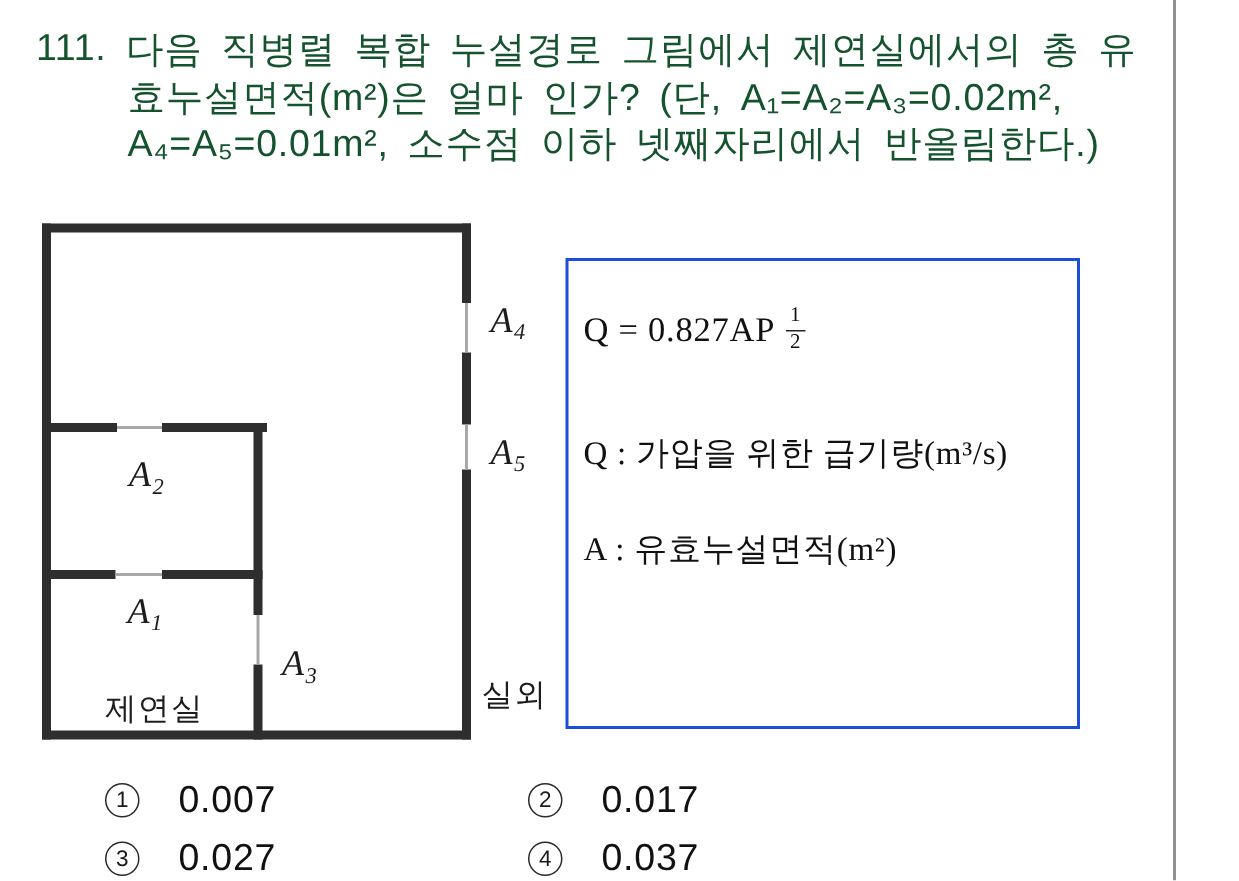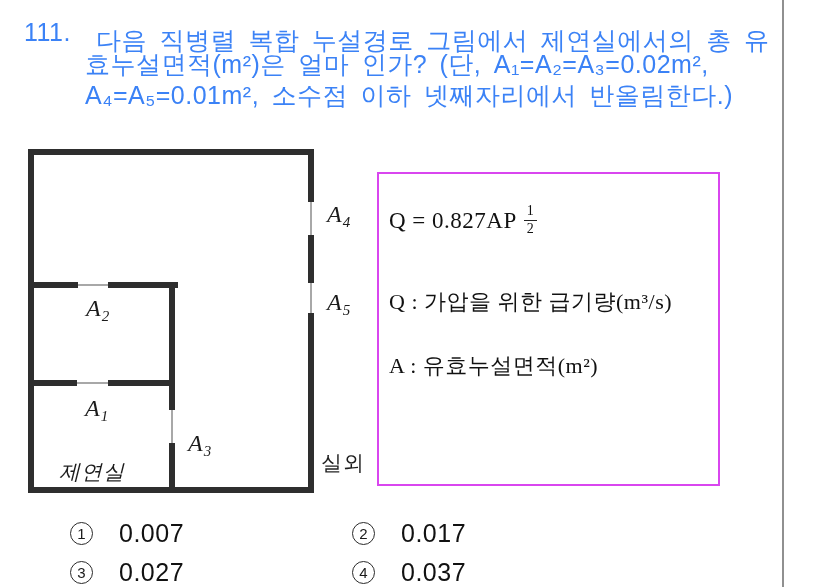--- a/index.html
+++ b/index.html
@@ -12,21 +12,21 @@
     background: #fff;
   }
 
   
   .qtext {
     position: absolute;
     font-size: 25px;
     letter-spacing: 0.5px;
     word-spacing: 5px;
     white-space: nowrap;
-    color: #3b82f6;
+    color: #14532d;
   }
 
   
   .wall { position: absolute; background: var(--wall, #2e2e2e); }
   .gapline { position: absolute; background: #a8a8a8; }
   .alabel {
     position: absolute;
     font-family: "Liberation Serif", "DejaVu Serif", serif;
     font-style: italic;
     font-size: 24px;
@@ -45,21 +45,21 @@
     letter-spacing: 1px;
     color: #1c1c1c;
     white-space: nowrap;
   }
 
   
   .formula-box {
     position: absolute;
     left: 377px; top: 172px;
     width: 339px; height: 310px;
-    border: 2px solid #d946ef;
+    border: 2px solid #1d4ed8;
     background: #fff;
   }
   .fline {
     position: absolute;
     left: 10px;
     font-family: "Liberation Serif", "DejaVu Serif", serif;
     font-size: 22px;
     letter-spacing: 0.5px;
     color: #111;
     white-space: nowrap;
@@ -107,21 +107,21 @@
     position: absolute;
     left: 782px; top: 0;
     width: 2px; height: 587px;
     background: var(--divider, #909090);
   }
 </style>
 </head>
 <body style="background: rgb(255, 255, 255);">
 
 <div class="qtext" style="left:24px; top:18px;">111.</div>
-<div class="qtext" style="left:84px; top:24px;margin-left:12px;">다음 직병렬 복합 누설경로 그림에서 제연실에서의 총 유</div>
+<div class="qtext" style="left:84px; top:16px;">다음 직병렬 복합 누설경로 그림에서 제연실에서의 총 유</div>
 <div class="qtext" style="left:85px; top:48px;">효누설면적(m²)은 얼마 인가? (단, A₁=A₂=A₃=0.02m²,</div>
 <div class="qtext" style="left:85px; top:79px;">A₄=A₅=0.01m², 소수점 이하 넷째자리에서 반올림한다.)</div>
 
 <div>
 
   <div class="wall" style="left:28px; top:149px; width:286px; height:6px;"></div>
   <div class="wall" style="left:28px; top:149px; width:6px; height:344px;"></div>
   <div class="wall" style="left:28px; top:487px; width:286px; height:6px;"></div>
   <div class="wall" style="left:308px; top:149px; width:6px; height:53px;"></div>
   <div class="wall" style="left:308px; top:235px; width:6px; height:48px;"></div>
@@ -133,37 +133,37 @@
   <div class="wall" style="left:108px; top:380px; width:67px; height:6px;"></div>
   <div class="wall" style="left:169px; top:282px; width:6px; height:128px;"></div>
   <div class="wall" style="left:169px; top:443px; width:6px; height:50px;"></div>
 
   <div class="gapline" style="left:78px;  top:284px; width:30px; height:2px;"></div>
   <div class="gapline" style="left:77px;  top:382px; width:31px; height:2px;"></div>
   <div class="gapline" style="left:171px; top:410px; width:2px; height:33px;"></div>
   <div class="gapline" style="left:310px; top:202px; width:2px; height:33px;"></div>
   <div class="gapline" style="left:310px; top:283px; width:2px; height:30px;"></div>
 
-  <div class="alabel" style="left:86px; top:295px;">
+  <div class="alabel" style="left:86px; top:304px;">
     <span>A</span><sub>2</sub>
   </div>
   <div class="alabel" style="left:85px; top:395px;">
     <span>A</span><sub>1</sub>
   </div>
   <div class="alabel" style="left:188px; top:430px;">
     <span>A</span><sub>3</sub>
   </div>
   <div class="alabel" style="left:327px; top:201px;">
     <span>A</span><sub>4</sub>
   </div>
   <div class="alabel" style="left:327px; top:289px;">
     <span>A</span><sub>5</sub>
   </div>
 
-  <div class="klabel" style="left:59px; top:458px;font-style:italic;">제연실</div>
+  <div class="klabel" style="left:70px; top:458px;">제연실</div>
   <div class="klabel" style="left:321px; top:449px;text-align:center;">실외</div>
 </div>
 
 <div class="formula-box">
   <div class="fline fmain" style="top:30px;">
     <span>Q = 0.827AP</span><span class="frac">
         <span class="num">1</span>
         <span class="den">2</span>
       </span>
   </div>

